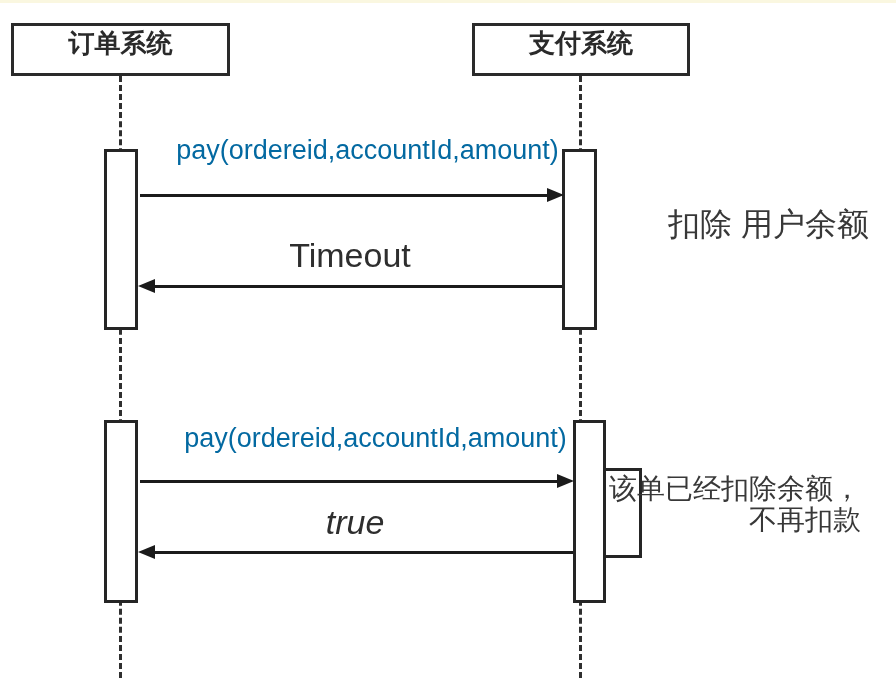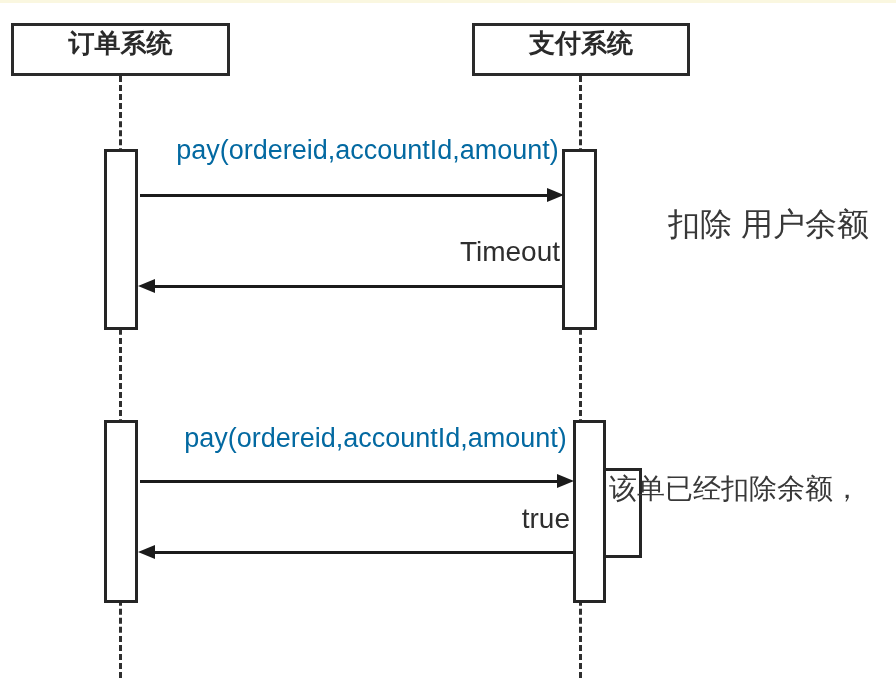--- a/index.html
+++ b/index.html
@@ -38,21 +38,21 @@
   .head-left{
     position:absolute;width:0;height:0;z-index:5;
     border-top:7px solid transparent;border-bottom:7px solid transparent;
     border-right:17px solid #1b1b1b;
   }
   .msg-label{
     position:absolute;text-align:center;font-size:27px;color:#0369a1;
     white-space:nowrap;z-index:6;
   }
   .reply-label{
-    position:absolute;text-align:right;font-size:28px;color:#2e2e2e;
+    position:absolute;text-align:center;font-size:34px;color:#2e2e2e;
     white-space:nowrap;z-index:6;
   }
   .note1{
     position:absolute;left:648px;top:203px;font-size:32px;color:#383838;
     white-space:nowrap;z-index:6;margin-left:20px;
   }
   .note2{
     position:absolute;left:609px;top:473px;width:252px;text-align:right;
     font-size:28px;line-height:31px;color:#383838;z-index:6;
   }
@@ -60,21 +60,21 @@
   .head1{left:547px;top:188px;}
   .label1{left:160px;top:135px;width:415px;}
   .line2{left:154px;top:285px;width:408px;}
   .head2{left:138px;top:279px;}
   .label2{left:140px;top:236px;width:420px;}
   .line3{left:140px;top:480px;width:418px;}
   .head3{left:557px;top:474px;}
   .label3{left:168px;top:423px;width:415px;}
   .line4{left:154px;top:551px;width:419px;}
   .head4{left:138px;top:545px;}
-  .label4{left:140px;top:503px;width:430px;}
+  .label4{left:140px;top:503px;width:430px;font-style:italic;}
 </style>
 </head>
 <body>
 
 <div class="page">
 
   <div class="top-strip"></div>
 
   <div class="actor-box left">
     <span>订单系统</span>
@@ -106,15 +106,16 @@
   <div class="msg-label label3">pay(ordereid,accountId,amount)</div>
   <div class="msg-line line3"></div>
   <div class="head-right head3"></div>
 
   <div class="reply-label label4">true</div>
   <div class="msg-line line4"></div>
   <div class="head-left head4"></div>
 
   <div class="note2">
     <div>该单已经扣除余额，</div>
+    <div>不再扣款</div>
   </div>
 
 </div>
 
 </body></html>

